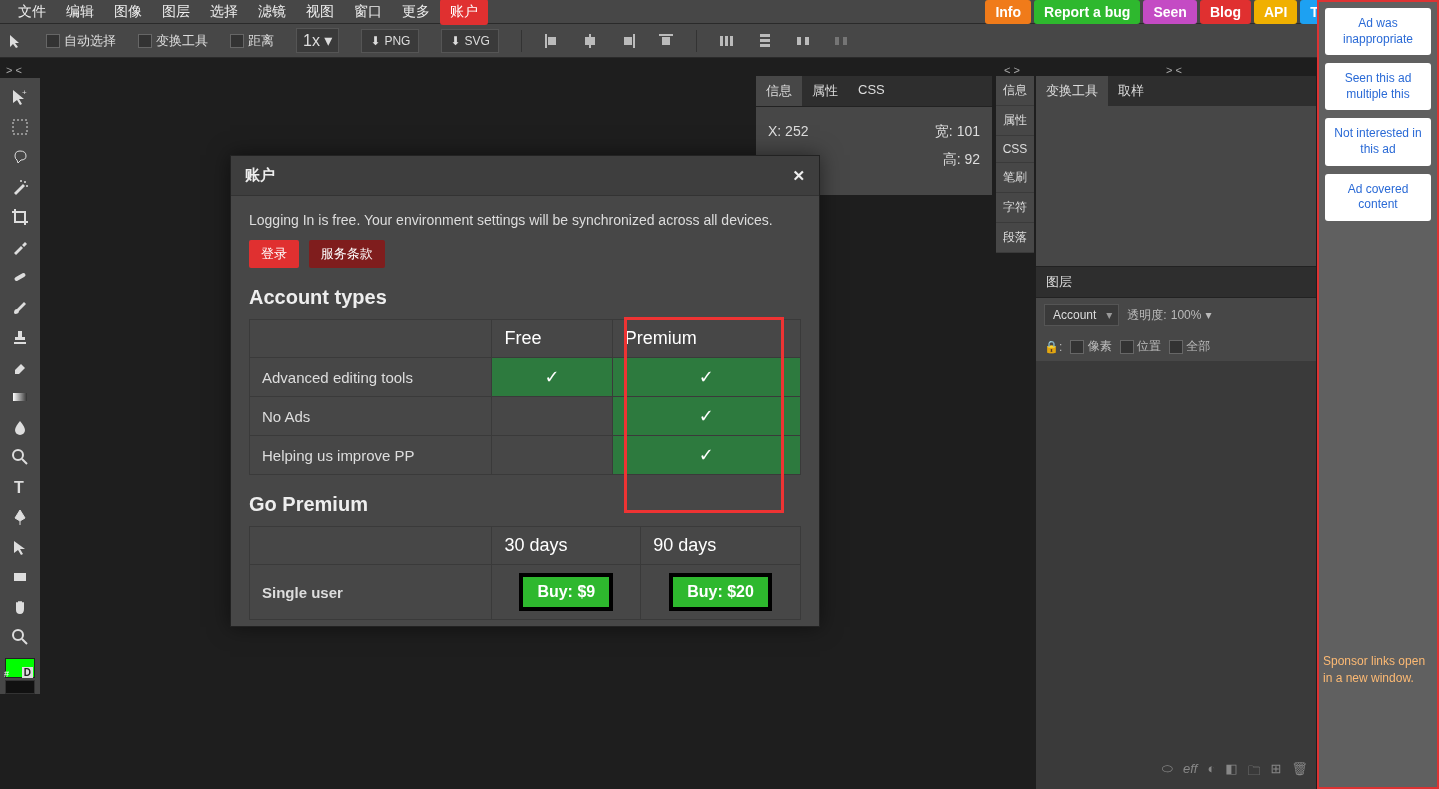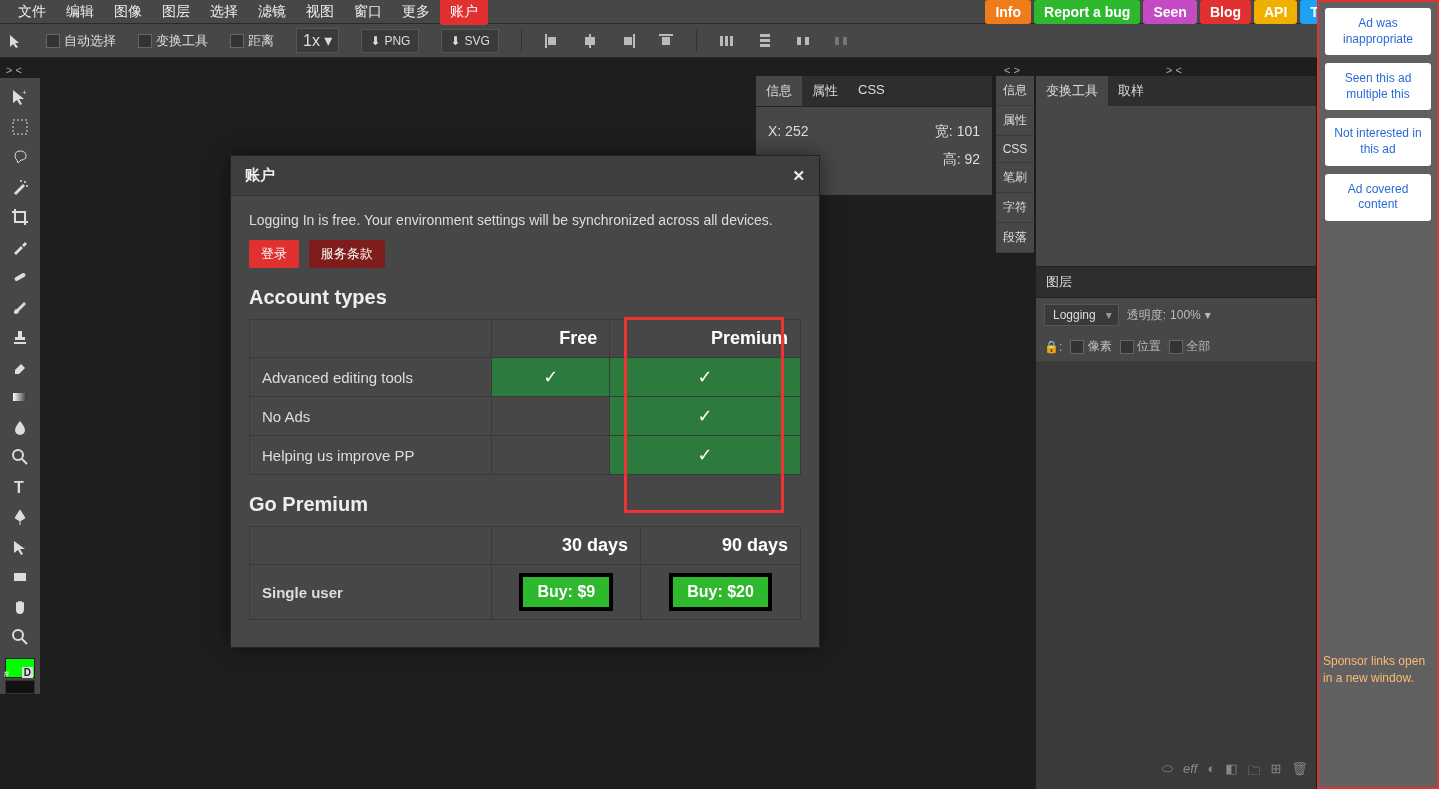--- a/index.html
+++ b/index.html
@@ -35,31 +35,31 @@
 .layerctl .dd::after{content:'▾';position:absolute;right:6px;color:#999}
 .layerctl .op{display:flex;align-items:center;gap:4px}
 .layerfoot{position:absolute;bottom:0;left:1036px;width:280px;background:#3a3a3a;padding:6px 8px;display:flex;justify-content:flex-end;gap:10px;color:#888;font-size:13px}
 .adcol{position:absolute;right:0;top:0;width:122px;height:789px;background:#606060;border:2px solid #d33;padding:6px}
 .adbtn{background:#fff;color:#2a6ad6;font-size:12px;text-align:center;padding:8px 4px;border-radius:3px;margin-bottom:8px;cursor:pointer;line-height:1.3}
 .adfoot{position:absolute;bottom:100px;left:4px;right:4px;color:#fdba74;font-size:12px;line-height:1.4}
 .modal{position:absolute;left:230px;top:155px;width:590px;background:#3e3e3e;border:1px solid #222;box-shadow:0 0 20px rgba(0,0,0,.5)}
 .modal .ti{background:#3e3e3e;padding:10px 14px;display:flex;justify-content:space-between;align-items:center;border-bottom:1px solid #333}
 .modal .ti span{color:#eee;font-size:15px;font-weight:bold}
 .modal .cl{color:#fff;font-size:22px;cursor:pointer;font-weight:bold}
-.modal .bd{padding:16px 18px 27px;background:#474747;position:relative;max-height:480px;overflow:auto}
+.modal .bd{padding:16px 18px 6px;background:#474747;position:relative;max-height:480px;overflow:auto}
 .modal .bd::-webkit-scrollbar{width:10px}
 .modal .bd::-webkit-scrollbar-thumb{background:#666}
 .modal .msg{color:#ddd;font-size:14px;margin-bottom:12px}
 .modal .bt{display:inline-block;padding:5px 12px;font-size:13px;color:#fff;margin-right:6px;cursor:pointer;border-radius:2px}
 .modal .bt.r{background:#e03030}
 .modal .bt.g{background:#7f1d1d}
 .modal h3{color:#eee;font-size:20px;margin:18px 0 10px;font-weight:bold}
 table.acc{width:100%;border-collapse:collapse}
 table.acc th,table.acc td{border:1px solid #3a3a3a;padding:8px 12px;text-align:left;font-size:15px;color:#ddd}
-table.acc th{text-align:right;font-size:18px;font-weight:bold;color:#fff}
+table.acc th{text-align:left;font-size:18px;font-weight:normal;color:#fff}
 table.acc td.c{text-align:center}
 table.acc td.ok{background:#2d7a3e;color:#fff;font-size:18px}
 .hl{position:absolute;border:3px solid #e33;pointer-events:none}
 .buy{background:#2eb82e;color:#fff;padding:6px 14px;font-size:16px;font-weight:bold;border:4px solid #000000;cursor:pointer;display:inline-block}
 svg{display:block}
 </style>
 </head>
 <body>
 
 <div class="menubar">
@@ -302,21 +302,21 @@
 </div>
 
 <div class="rpanel">
   <div class="tabs">
     <div class="tab a">变换工具</div>
     <div class="tab">取样</div>
   </div>
   <div style="height:160px;background:#474747"></div>
   <div class="layerhdr">图层</div>
   <div class="layerctl">
-    <span class="dd">Logging</span>
+    <span class="dd">Account</span>
     <span class="op">
         <span>透明度:</span> 
         <span>100%</span> 
         <span>▾</span>
       </span>
   </div>
   <div class="layerctl">
     <span>🔒:</span>
     <span><span class="cb"></span> <span>像素</span></span>
     <span><span class="cb"></span> <span>位置</span></span>

